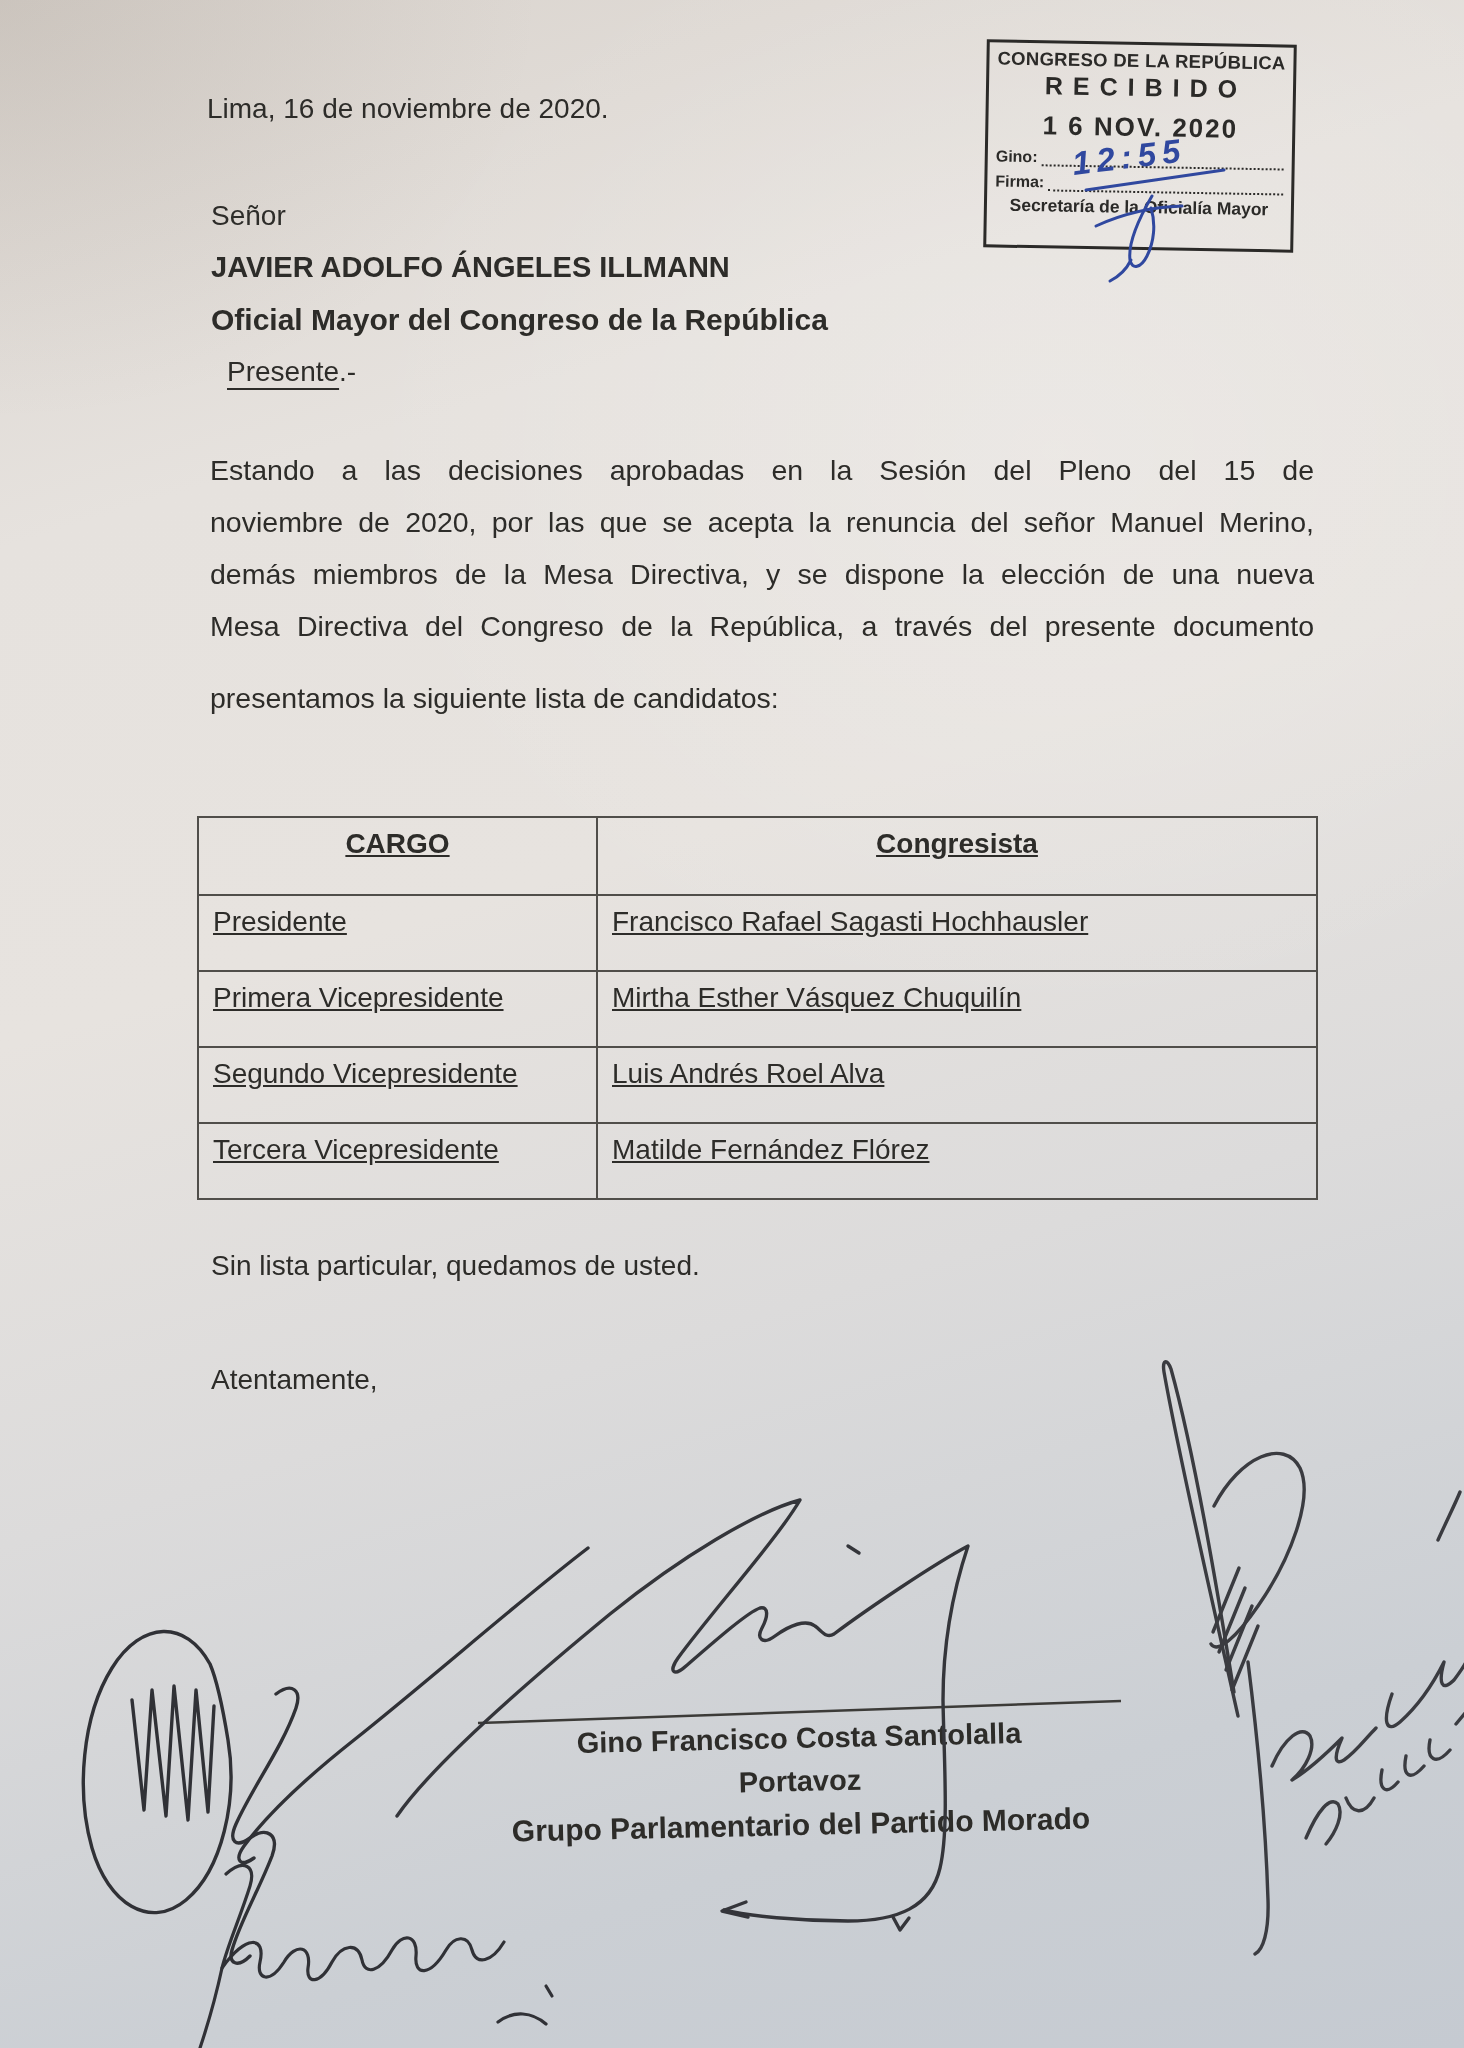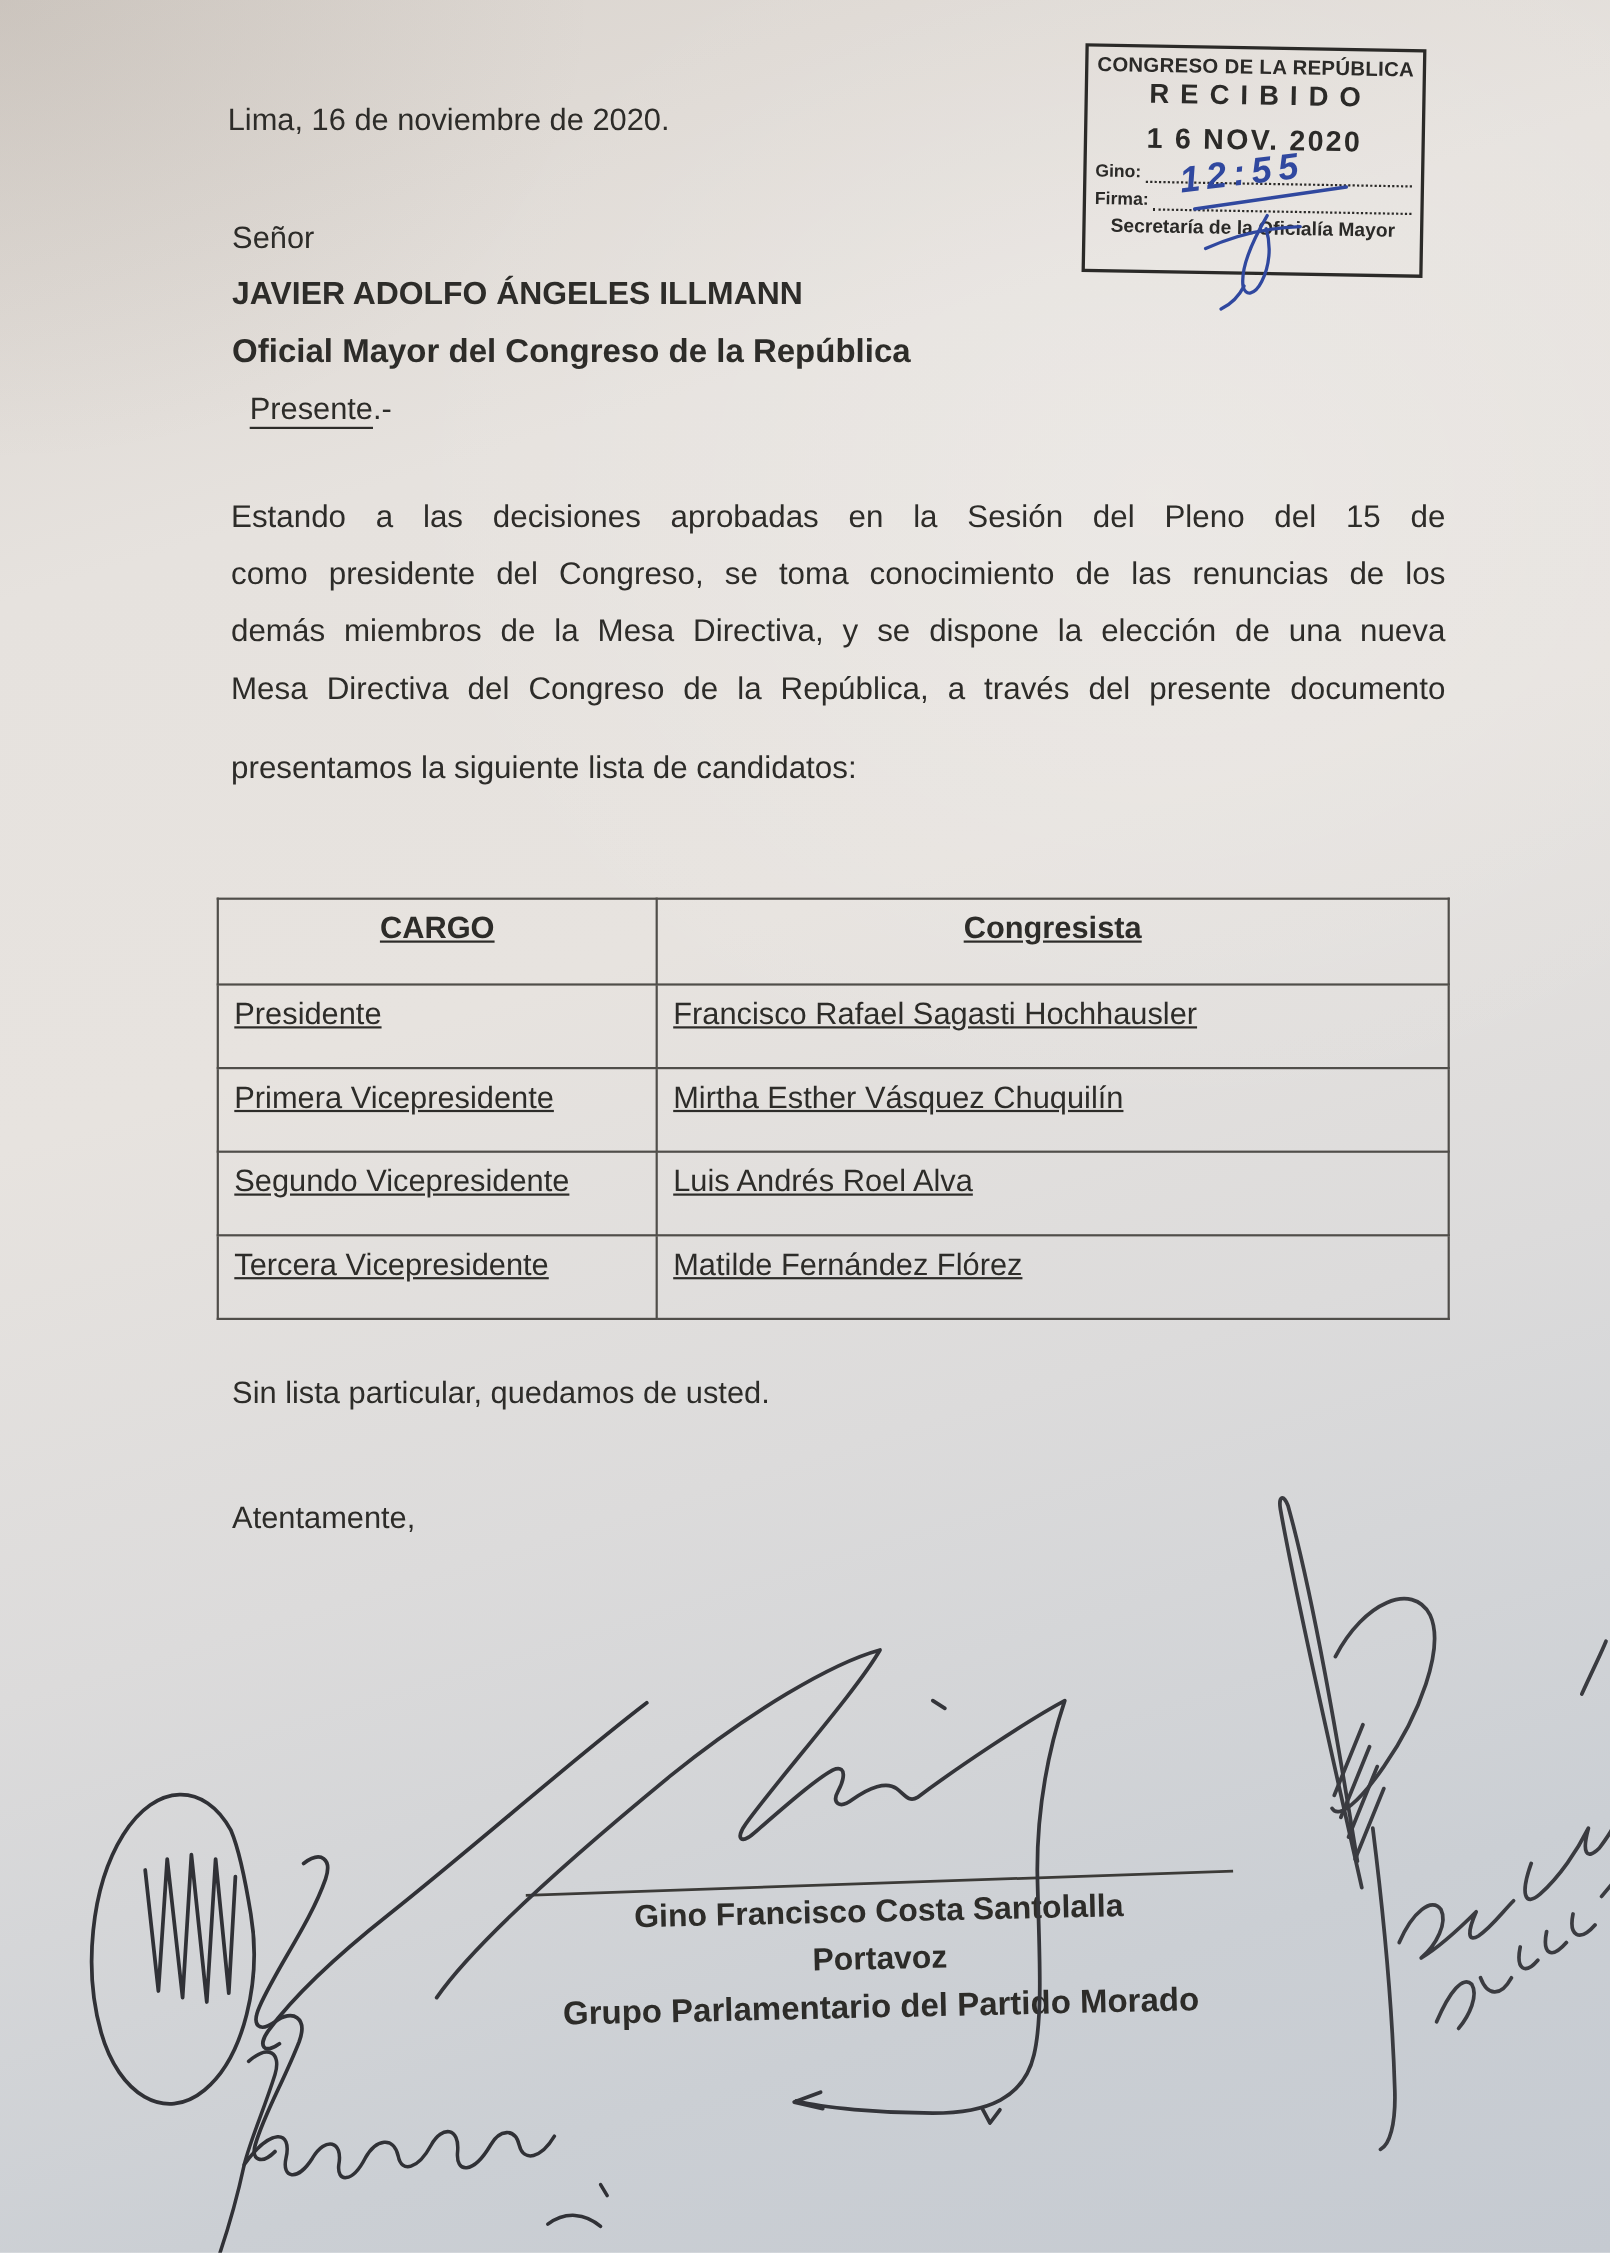--- a/index.html
+++ b/index.html
@@ -50,21 +50,21 @@
 
   <div class="abs line" style="left:207px;top:92px;">Lima, 16 de noviembre de 2020.</div>
 
   <div class="abs line" style="left:211px;top:199px;">Señor</div>
   <div class="abs line b" style="left:211px;top:250px;font-size:29px;">JAVIER ADOLFO ÁNGELES ILLMANN</div>
   <div class="abs line b" style="left:211px;top:303px;font-size:30px;">Oficial Mayor del Congreso de la República</div>
   <div class="abs line" style="left:211px;top:355px;margin-left:16px;"><u class="pr">Presente</u><span>.-</span></div>
 
   <div class="abs" id="para">
     <div class="jline">Estando a las decisiones aprobadas en la Sesión del Pleno del 15 de</div>
-    <div class="jline">como presidente del Congreso, se toma conocimiento de las renuncias de los</div>
+    <div class="jline">noviembre de 2020, por las que se acepta la renuncia del señor Manuel Merino,</div>
     <div class="jline">demás miembros de la Mesa Directiva, y se dispone la elección de una nueva</div>
     <div class="jline">Mesa Directiva del Congreso de la República, a través del presente documento</div>
     <div class="jline last">presentamos la siguiente lista de candidatos:</div>
   </div>
 
   <table class="cand abs" style="left:197px;top:816px;width:1119px;">
     <colgroup>
         <col style="width:399px">
         <col style="width:720px">
       </colgroup>

